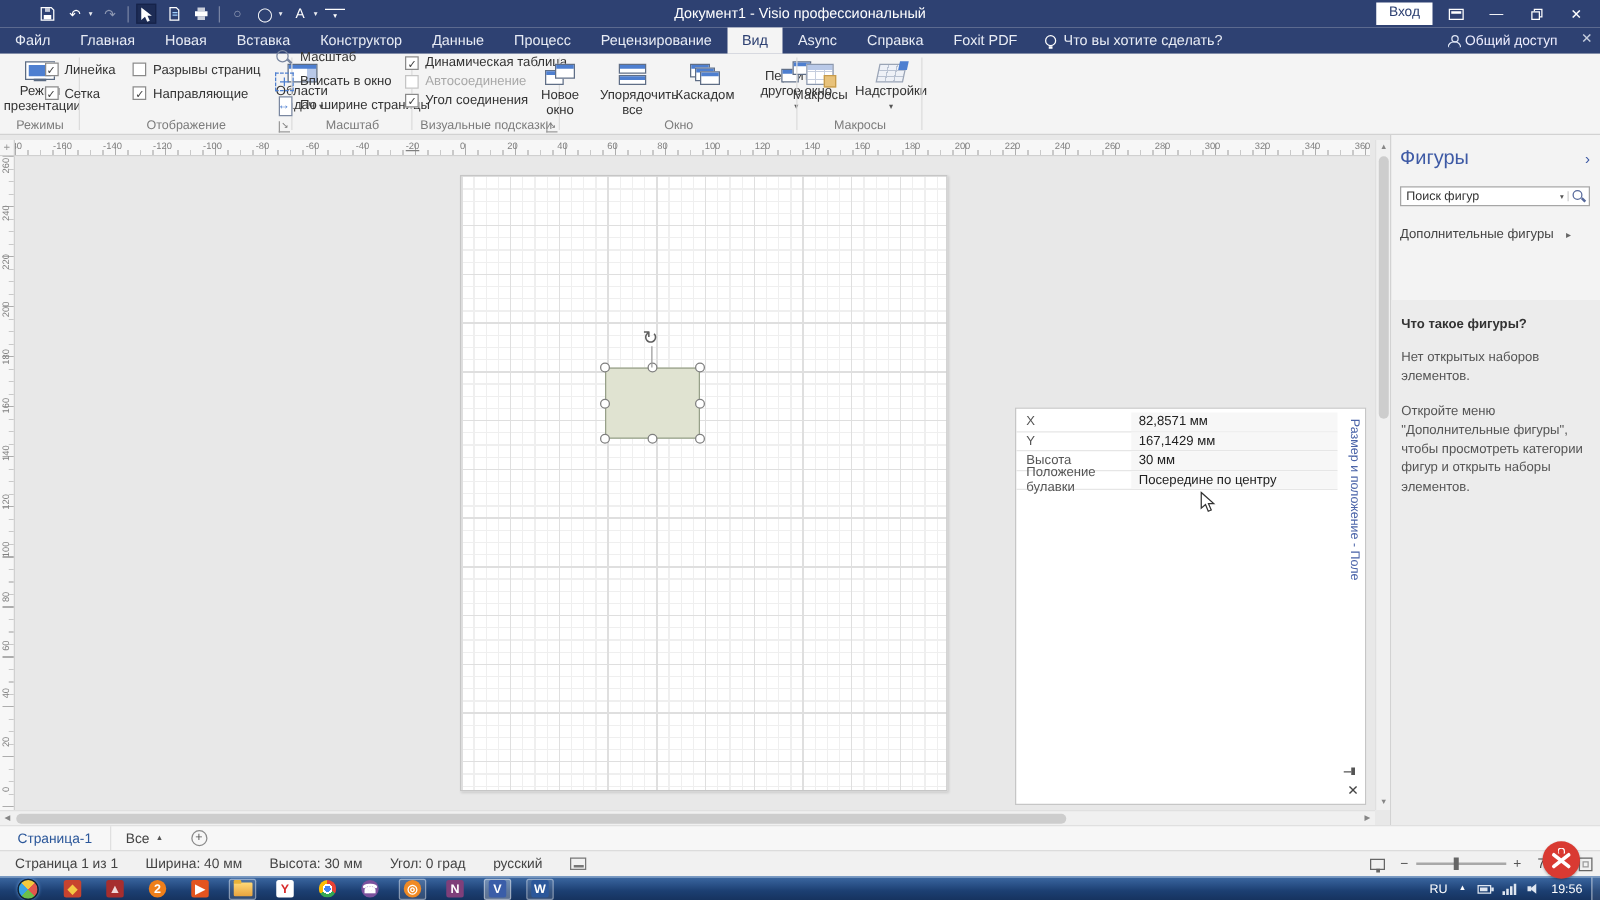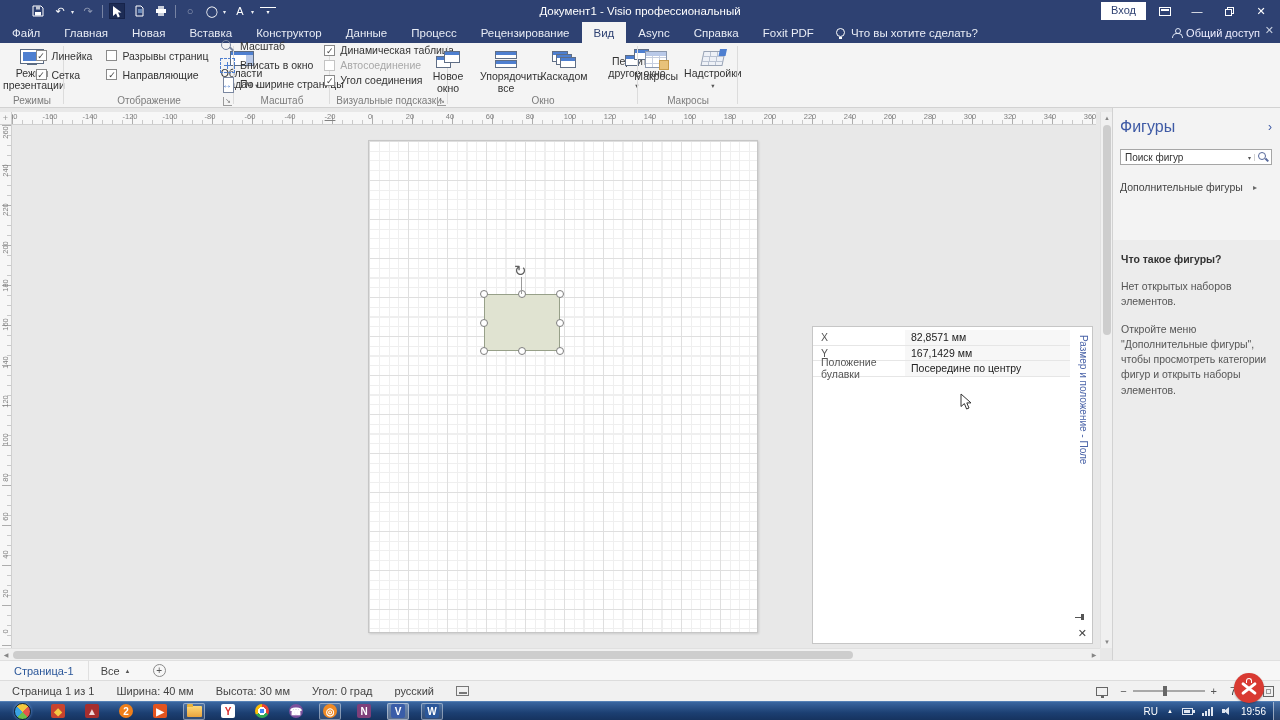--- a/index.html
+++ b/index.html
@@ -26,21 +26,21 @@
   .ribbonopts-ic{width:12px;height:9px;border:1px solid #fff;position:relative}
   .ribbonopts-ic::after{content:"";position:absolute;left:1px;right:1px;top:1px;height:2px;background:#fff}
 
   
   .tabrow{position:absolute;left:0;top:22px;width:1280px;height:21px;background:#2e4172;display:flex;align-items:stretch;color:#e8ecf5;font-size:11.5px}
   .tab{display:flex;align-items:center;padding:0 12px;cursor:default;white-space:nowrap}
   .tab.active{background:#f4f4f4;color:#2e4172}
   .tellme{display:flex;align-items:center;gap:6px;padding:0 10px;white-space:nowrap}
   .bulb{width:9px;height:9px;border:1px solid #fff;border-radius:50%;position:relative}
   .bulb::after{content:"";position:absolute;left:2px;bottom:-3px;width:3px;height:2px;background:#fff}
-  .share{position:absolute;right:20px;top:22px;height:21px;display:flex;align-items:center;gap:5px;color:#eef;font-size:11px}
+  .share{position:absolute;right:34px;top:22px;height:21px;display:flex;align-items:center;gap:5px;color:#eef;font-size:11px}
   .person{width:9px;height:9px;position:relative}
   .person::before{content:"";position:absolute;left:2.5px;top:0;width:4px;height:4px;border:1px solid #dfe6f5;border-radius:50%}
   .person::after{content:"";position:absolute;left:0;bottom:-1px;width:9px;height:4px;border:1px solid #dfe6f5;border-bottom:none;border-radius:5px 5px 0 0}
   .share-close{position:absolute;right:6px;top:24px;color:#c6cede;font-size:11px}
 
   
   .ribbon{position:absolute;left:0;top:43px;width:1280px;height:65px;background:#f4f4f4;border-bottom:1px solid #d2d2d2;display:flex;font-size:10.5px;color:#333}
   .rgroup{position:relative;height:100%;padding:4px 2px 14px;display:flex;justify-content:center}
   .rgroup::after{content:"";position:absolute;right:0;top:3px;bottom:3px;width:1px;background:#dcdcdc}
   .glabel{position:absolute;bottom:1px;left:0;right:0;text-align:center;font-size:10px;color:#7c7c7c;white-space:nowrap}
@@ -458,20 +458,24 @@
         <div class="sp-rows" id="sp-rows">
             <div class="sp-row">
               <span class="lab">X</span>
               <span class="val">82,8571 мм</span>
             </div>
             <div class="sp-row">
               <span class="lab">Y</span>
               <span class="val">167,1429 мм</span>
             </div>
             <div class="sp-row">
+              <span class="lab">Высота</span>
+              <span class="val">30 мм</span>
+            </div>
+            <div class="sp-row">
               <span class="lab">Положение булавки</span>
               <span class="val">Посередине по центру</span>
             </div>
           </div>
         <div class="sp-tab">Размер и положение - Поле</div>
         <div class="sp-pin"></div>
         <div class="sp-close">✕</div>
       </div>
 
       <svg class="cursor" style="left:948px;top:268px" width="13" height="18" viewBox="0 0 13 18">

